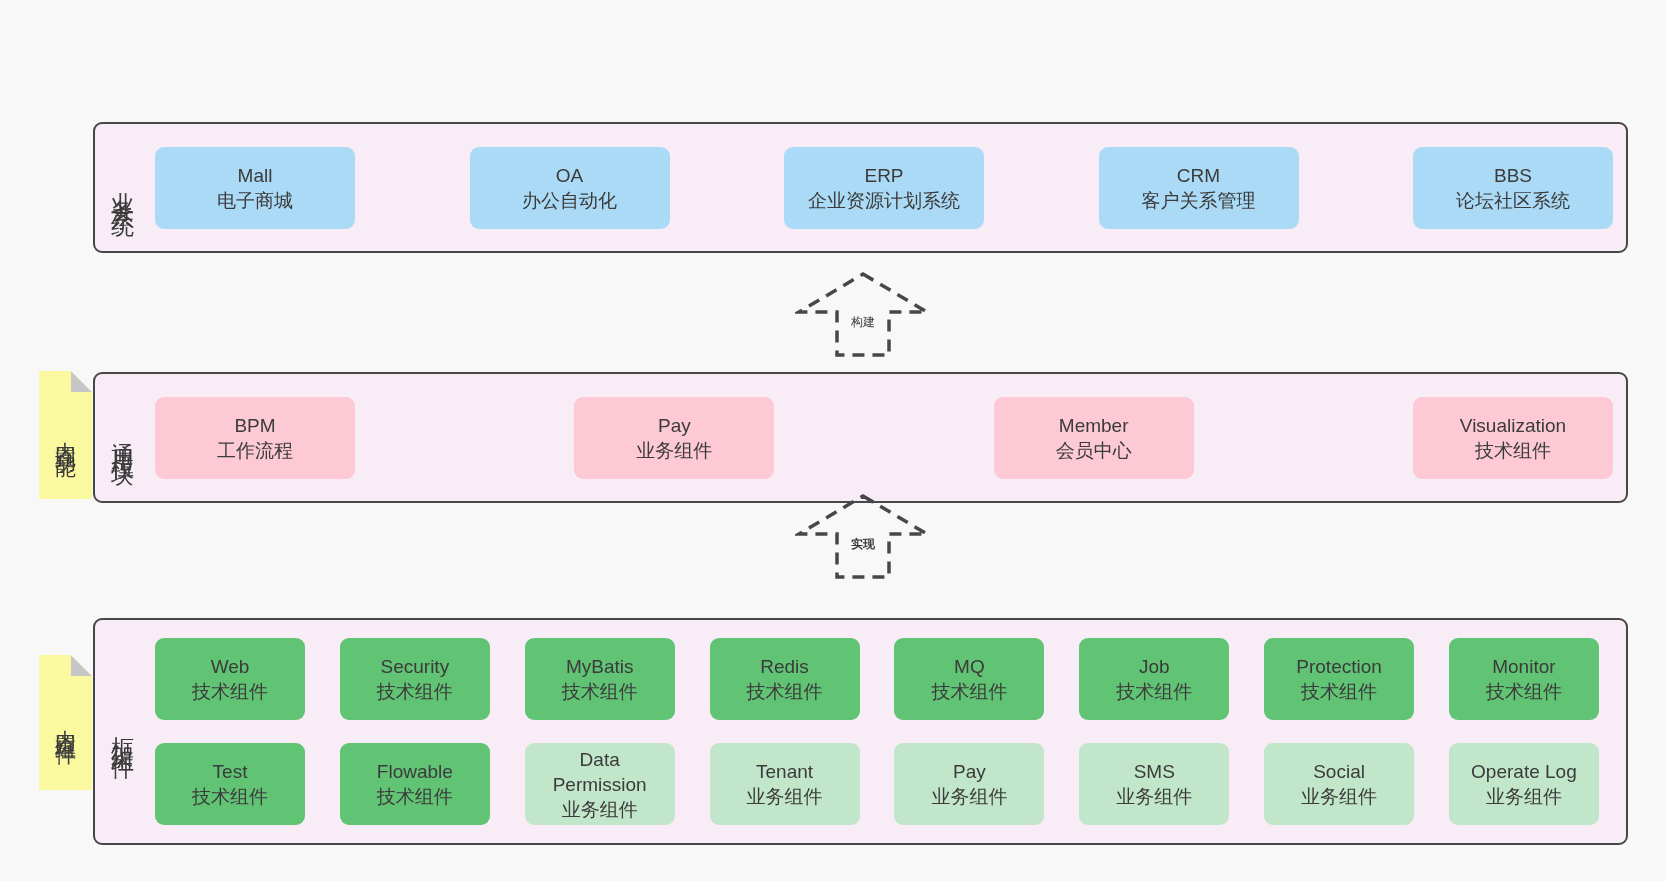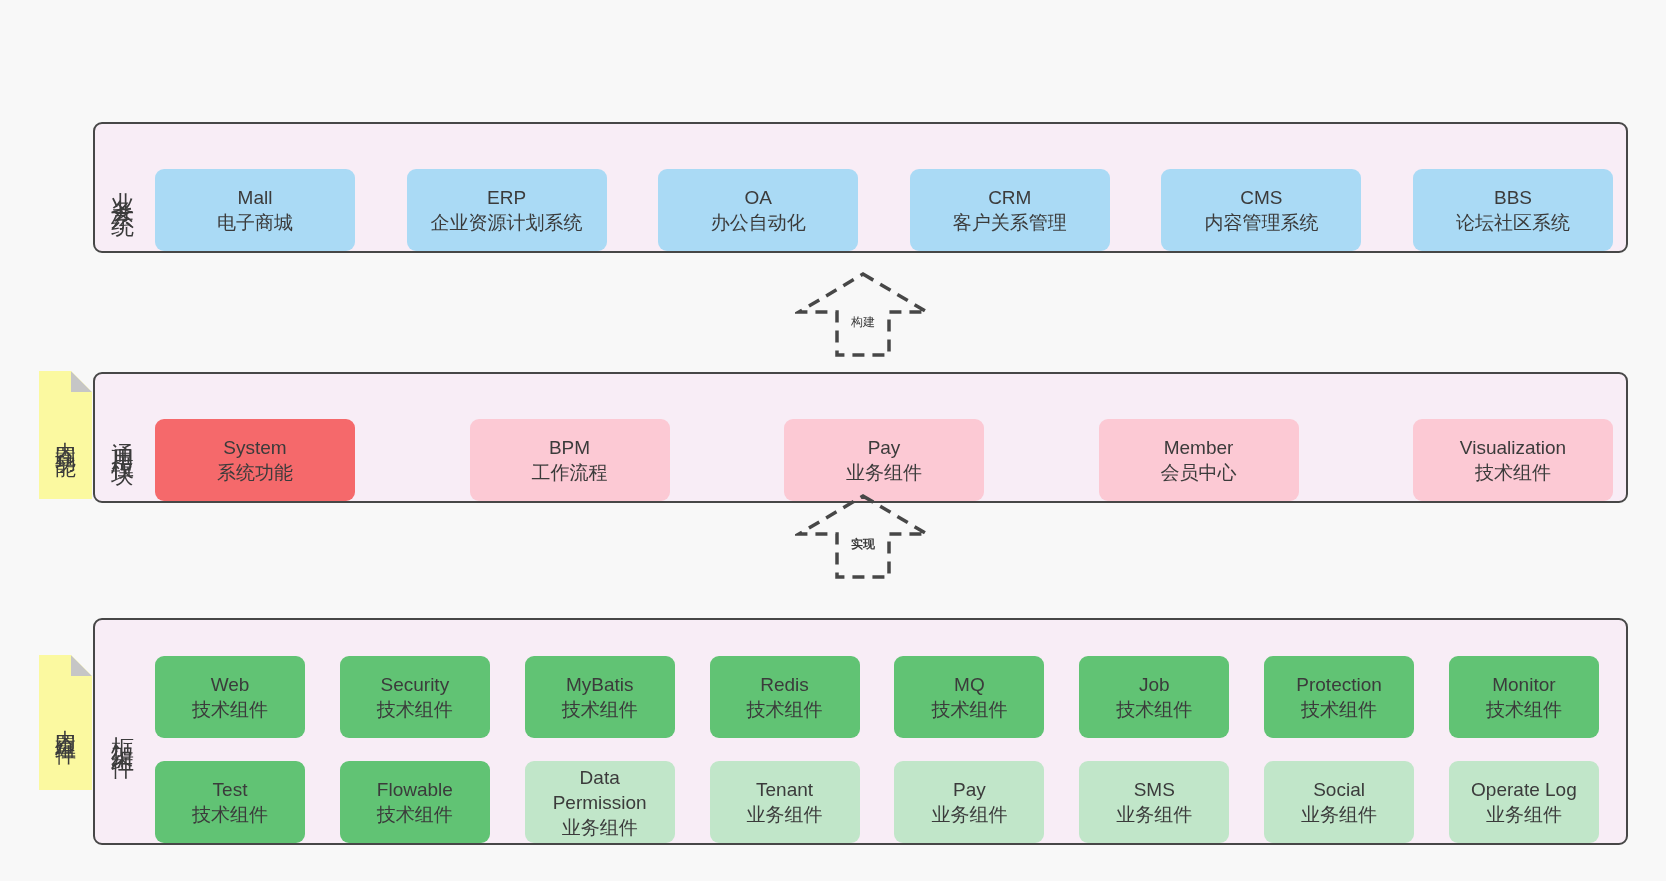--- a/index.html
+++ b/index.html
@@ -33,21 +33,21 @@
     text-orientation: upright;
     font-size: 23px;
     letter-spacing: 7px;
     color: var(--text, #3b3b3b);
     white-space: nowrap;
   }
 
   .rows {
     position: absolute; inset: 0;
     display: flex; flex-direction: column;
-    justify-content: flex-end;
+    justify-content: center;
     gap: 23px;
   }
   .row { display: flex; justify-content: space-between; margin: 0 13px 0 60px; }
   #layer-2 .row { margin: 0 27px 0 60px; }
 
   .box {
     height: 82px;
     border-radius: 9px;
     display: flex; flex-direction: column;
     align-items: center; justify-content: center;
@@ -118,34 +118,30 @@
 
   <div class="layer" id="layer-0">
     <div class="layer-label">业务系统</div>
     <div class="rows">
         <div class="row">
           <div class="box blue">
             <span>Mall</span>
             <span>电子商城</span>
           </div>
           <div class="box blue">
+            <span>OA</span>
+            <span>办公自动化</span>
+          </div>
+          <div class="box blue">
             <span>ERP</span>
             <span>企业资源计划系统</span>
           </div>
           <div class="box blue">
-            <span>OA</span>
-            <span>办公自动化</span>
-          </div>
-          <div class="box blue">
             <span>CRM</span>
             <span>客户关系管理</span>
-          </div>
-          <div class="box blue">
-            <span>CMS</span>
-            <span>内容管理系统</span>
           </div>
           <div class="box blue">
             <span>BBS</span>
             <span>论坛社区系统</span>
           </div>
         </div>
       </div>
   </div>
 
   <div class="arrow" id="arrow-0">
@@ -156,24 +152,20 @@
   </div>
 
   <div class="note" id="note-1">
     <span class="note-fold"></span>
     <span class="note-text">内置功能</span>
   </div>
   <div class="layer" id="layer-1">
     <div class="layer-label">通用模块</div>
     <div class="rows">
         <div class="row">
-          <div class="box red">
-            <span>System</span>
-            <span>系统功能</span>
-          </div>
           <div class="box pink">
             <span>BPM</span>
             <span>工作流程</span>
           </div>
           <div class="box pink">
             <span>Pay</span>
             <span>业务组件</span>
           </div>
           <div class="box pink">
             <span>Member</span>

